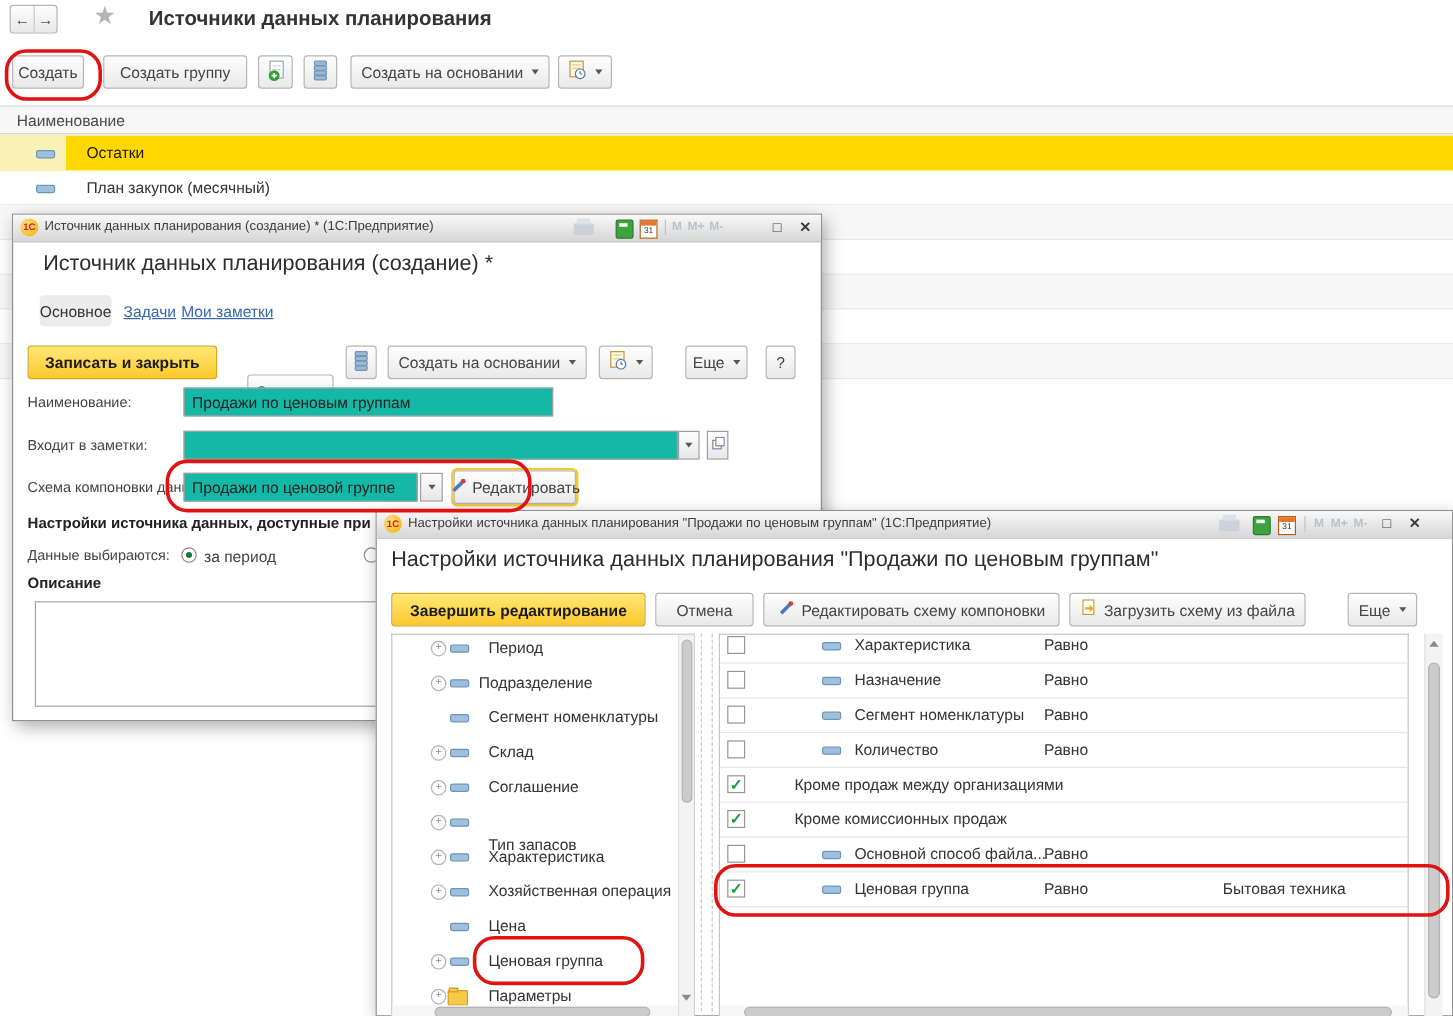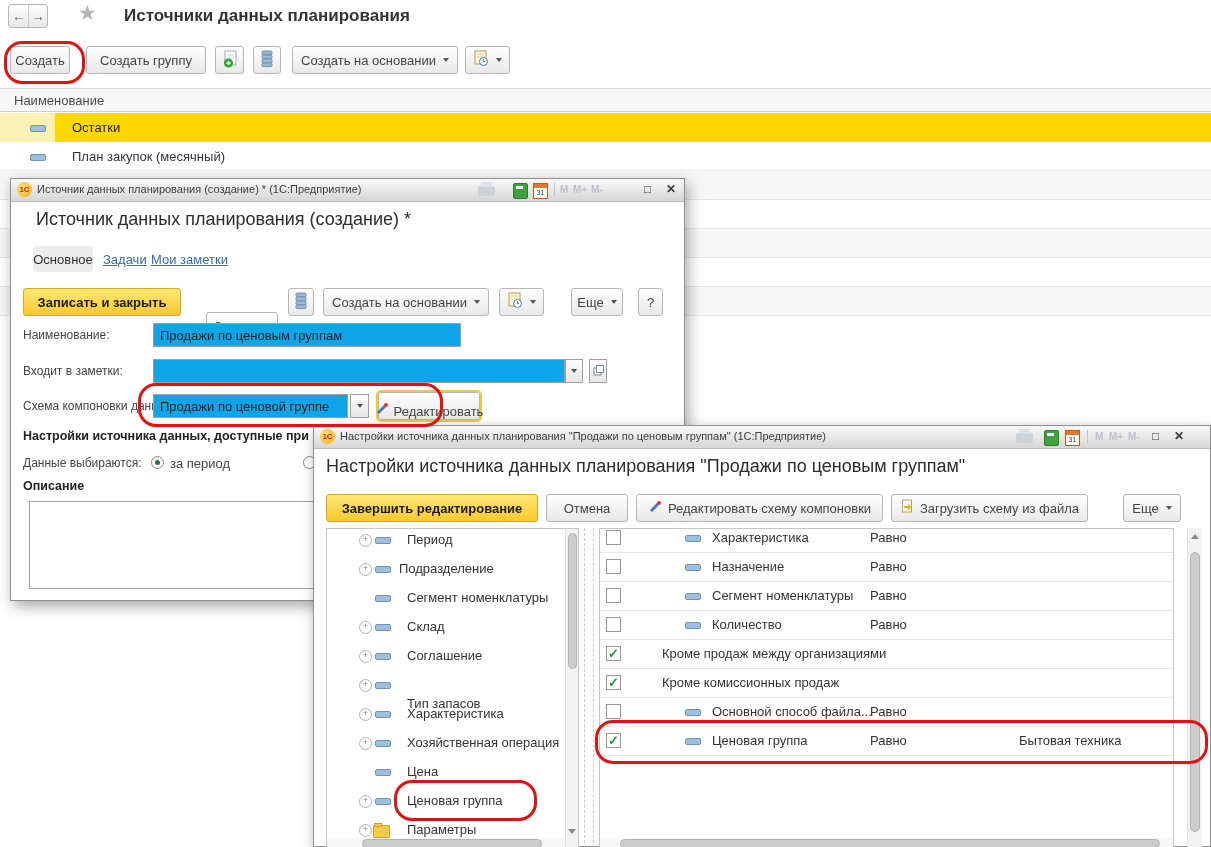--- a/index.html
+++ b/index.html
@@ -4,24 +4,24 @@
 <style>
   html,body{margin:0;padding:0;background:#fff;}
   .screen{position:relative;width:1211px;height:847px;background:#fff;overflow:hidden;
           font-family:"Liberation Sans",sans-serif;color:#333;}
   .abs{position:absolute;box-sizing:border-box;}
   
   .btn{position:absolute;box-sizing:border-box;height:28px;border:1px solid #b6b6b6;border-radius:3px;
        background:linear-gradient(#fefefe,#e9e9e9);color:#444;font-size:13px;display:flex;
        align-items:center;justify-content:center;white-space:nowrap;padding:0 8px;cursor:default;}
   .btn.primary{background:linear-gradient(#ffe876,#fbc82e);border-color:#d9a820;color:#1c1c1c;font-weight:bold;}
-  .btn.focusring{box-shadow:0 0 0 2px #efc93c;align-items:flex-end;}
+  .btn.focusring{box-shadow:0 0 0 2px #efc93c;}
   .crt{display:inline-block;width:0;height:0;border-left:3.5px solid transparent;border-right:3.5px solid transparent;border-top:4px solid #555;margin-left:7px;}
   
-  .input{position:absolute;box-sizing:border-box;height:24px;border:1px solid #9f9f9f;background:#0ea5e9;
+  .input{position:absolute;box-sizing:border-box;height:24px;border:1px solid #9f9f9f;background:#14b8a6;
          font-size:13px;display:flex;align-items:center;padding:0 6px;color:#222;}
   .combo{position:absolute;box-sizing:border-box;height:24px;border:1px solid #9f9f9f;
          background:linear-gradient(#fdfdfd,#e7e7e7);display:flex;align-items:center;justify-content:center;}
   .combo .crt{margin:0;}
   .flabel{position:absolute;font-size:12px;color:#444;white-space:nowrap;}
   .blabel{position:absolute;font-size:12.5px;font-weight:bold;color:#222;white-space:nowrap;}
   
   .dlg{position:absolute;background:#fff;border:1px solid #909090;box-shadow:3px 5px 14px rgba(0,0,0,.35);box-sizing:border-box;}
   .tbar{position:absolute;left:0;top:0;right:0;height:22px;background:linear-gradient(#f9f9f9,#d6d6d6);
         border-bottom:1px solid #bdbdbd;}

